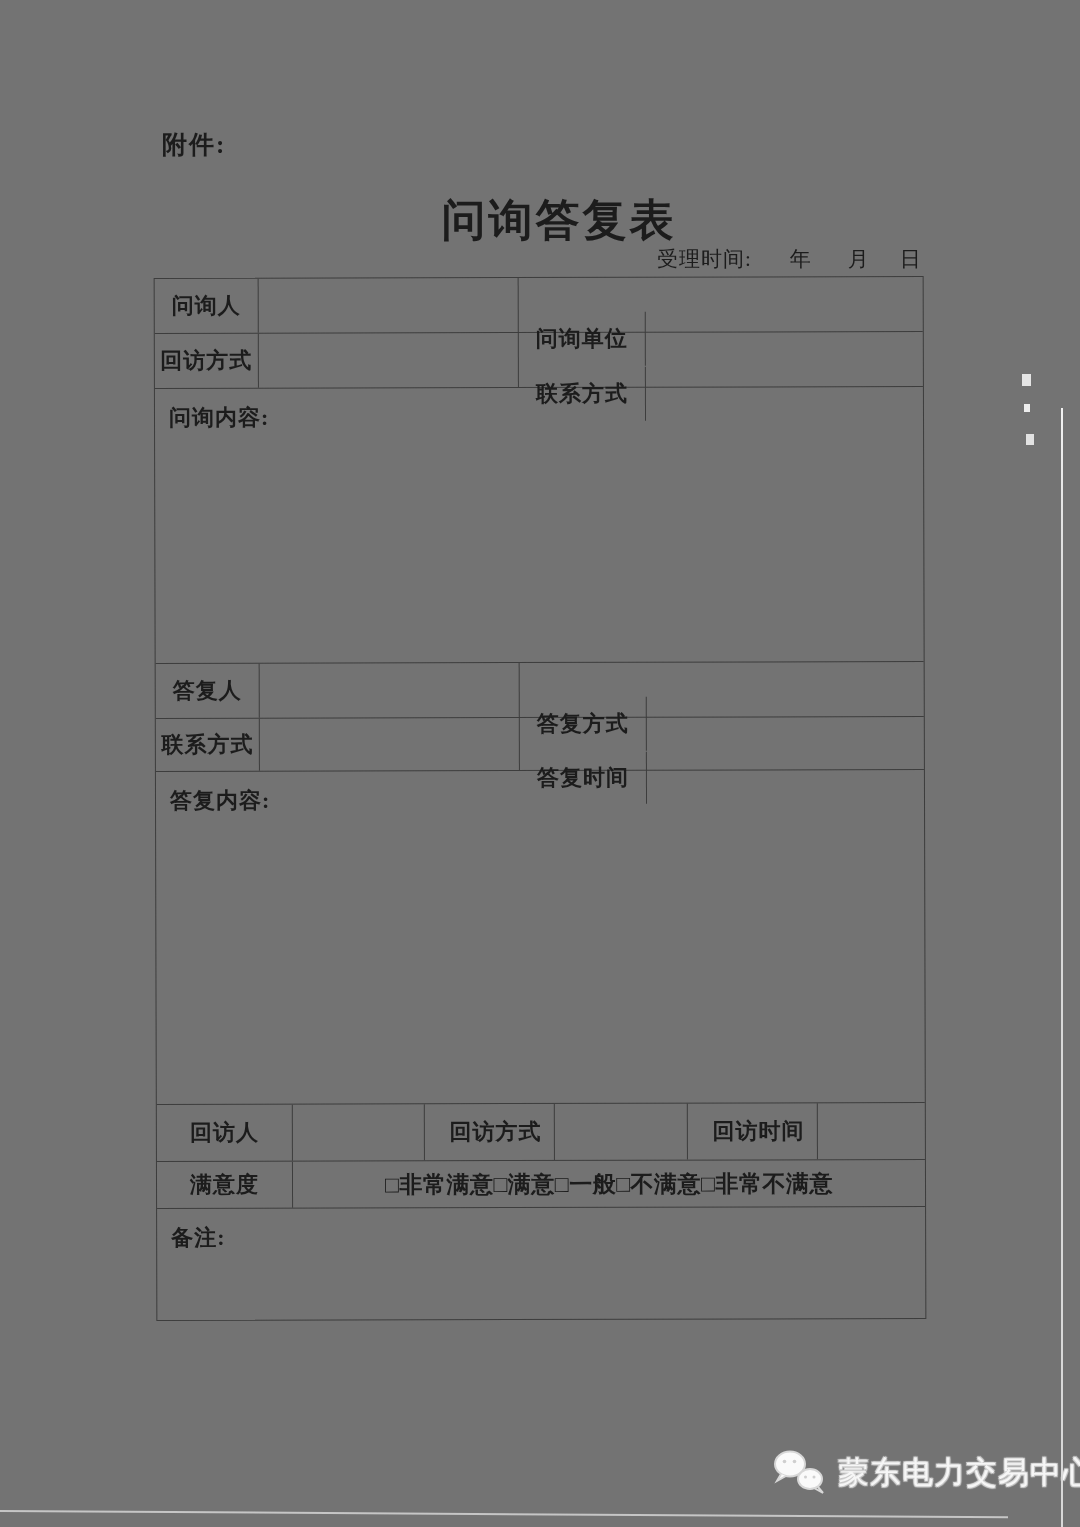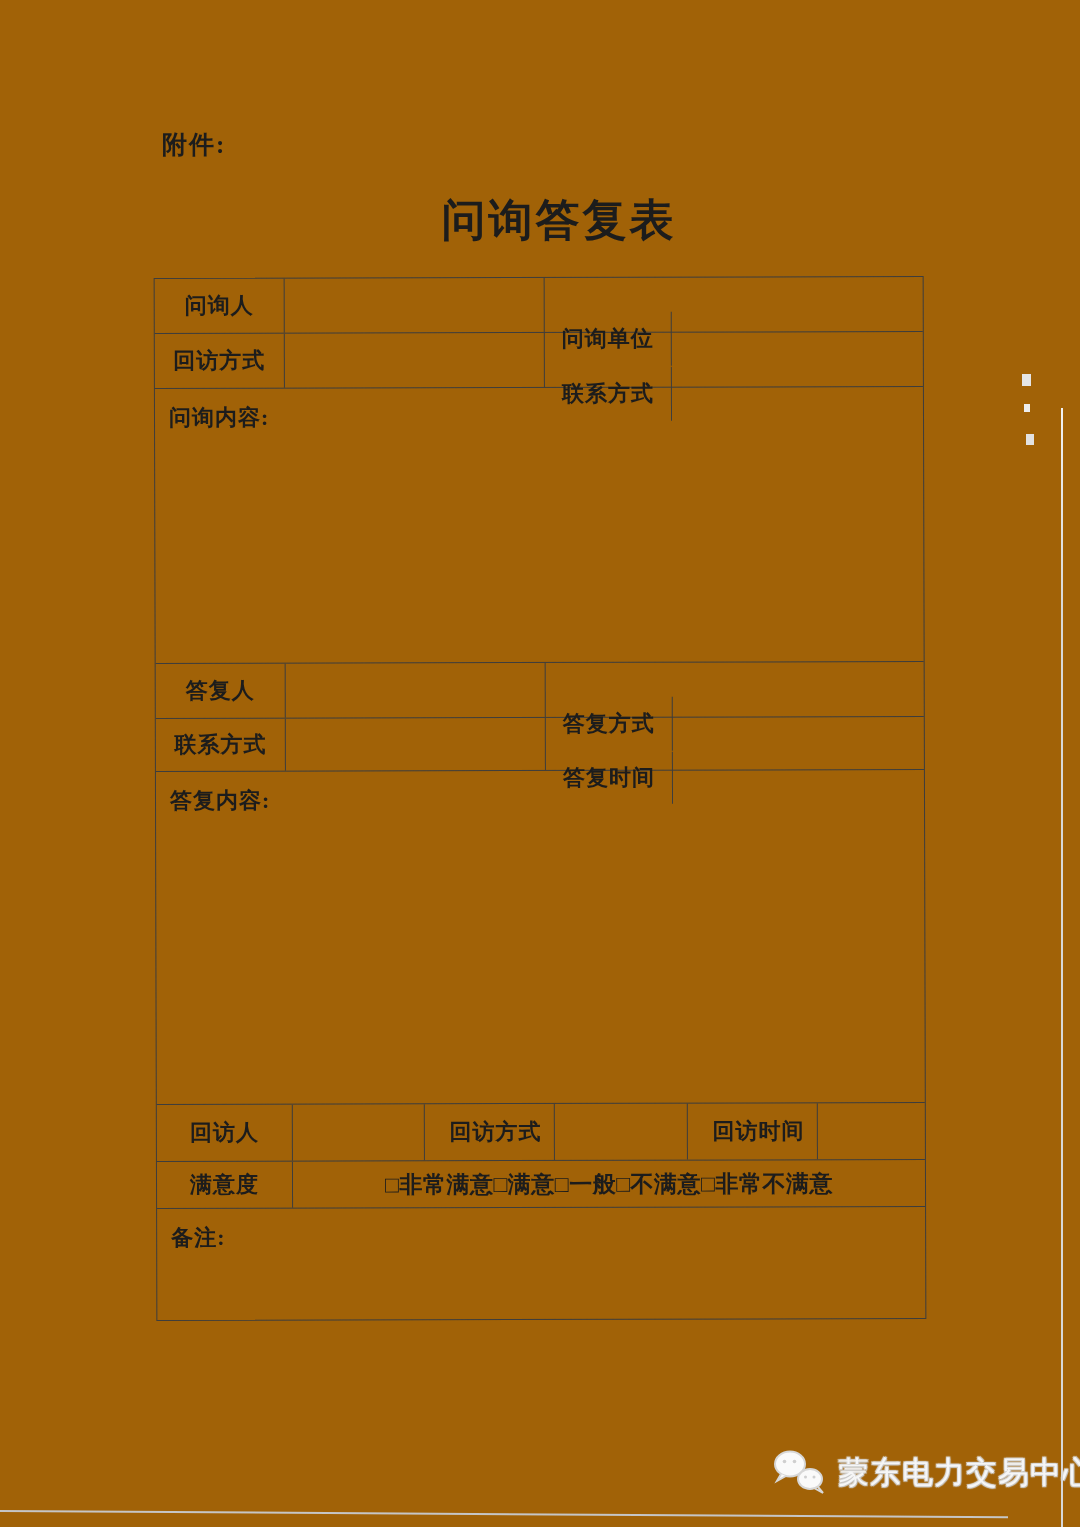--- a/index.html
+++ b/index.html
@@ -1,20 +1,20 @@
 <!DOCTYPE html>
 <html><head>
 <meta charset="utf-8">
 <style>
   * { margin:0; padding:0; box-sizing:border-box; }
   html,body { background:#ffffff; }
   body { font-family:"Liberation Serif","DejaVu Serif",serif; color:#1c1c1c; }
   .sheet {
     position:relative; width:1080px; height:1527px;
-    background:#a16207; overflow:hidden;
+    background:#737373; overflow:hidden;
   }
 
   
   .attachment {
     position:absolute; left:162px; top:128px;
     font-size:25px; font-weight:bold; letter-spacing:2px;
   }
   .doc-title {
     position:absolute; left:559px; top:170px; transform:translateX(-50%);
     font-size:44px; font-weight:bold; letter-spacing:3px; white-space:nowrap;margin-top:21px;
@@ -45,21 +45,21 @@
   .content-cell {
     font-size:22px; font-weight:bold; letter-spacing:1px;
     padding:14px 0 0 14px; width:100%;
   }
   .opts {
     display:flex; align-items:center; justify-content:center;
     font-size:23px; font-weight:bold; letter-spacing:0.5px;
   }
   .h55 { height:55px; } .h53 { height:53px; } .h275 { height:275px; }
   .h333 { height:333px; } .h57 { height:57px; } .h47 { height:47px; }
-  .w130 { width:130px; } .w260 { width:260px; } .w127 { width:127px;margin-top:34px; }
+  .w130 { width:104px; } .w260 { width:260px; } .w127 { width:127px;margin-top:34px; }
   .w115 { width:136px; } .w132 { width:132px; } .w133 { width:133px; }
   .w130b { width:130px;padding-left:12px; } .wfill { flex:1 1 auto; }
 
   
   .footer-logo {
     position:absolute; left:772px; top:1448px;
     display:flex; align-items:center;
   }
   .logo-text {
     font-size:31px; letter-spacing:1px; margin-left:8px; white-space:nowrap;
@@ -85,20 +85,23 @@
 </style>
 </head>
 <body>
 
 <div class="sheet">
 
   <div class="attachment">附件:</div>
 
   <div class="doc-title">问询答复表</div>
 
+  <div class="accept-time">
+    <span>受理时间:</span><span class="yr">年</span><span class="mo">月</span><span class="dy">日</span>
+  </div>
 
   <div class="tbl">
 
     <div class="row h55">
       <div class="cell lbl w130">问询人</div>
       <div class="cell w260"></div>
       <div class="cell lbl w127">问询单位</div>
       <div class="cell wfill"></div>
     </div>
 

